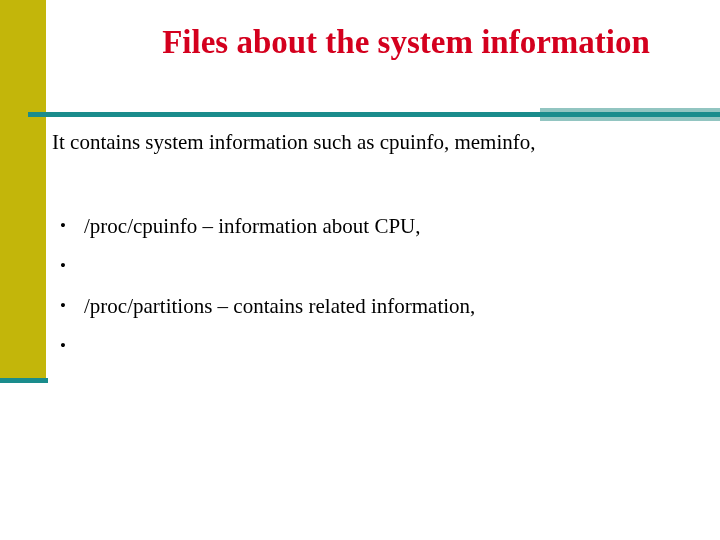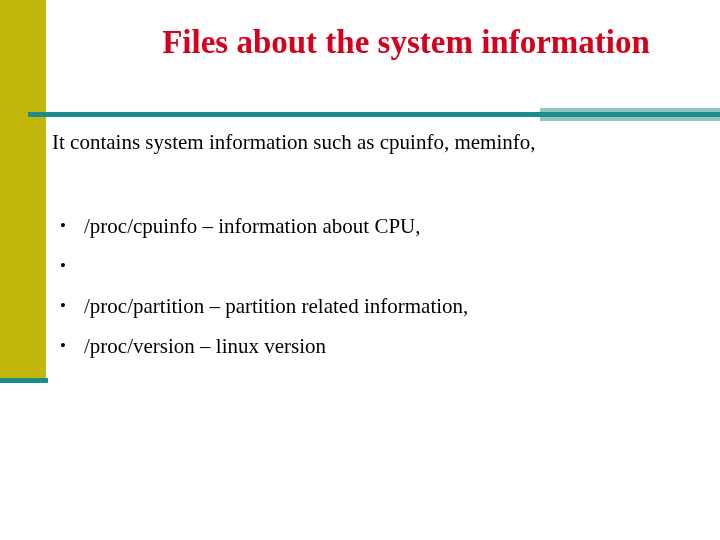--- a/index.html
+++ b/index.html
@@ -151,21 +151,20 @@
   <ul class="bullet-list">
     <li class="bullet-item">
       <span class="bullet-marker">•</span>
       <span class="bullet-text">/proc/cpuinfo – information about CPU,</span>
     </li>
     <li class="bullet-item">
       <span class="bullet-marker">•</span>
     </li>
     <li class="bullet-item">
       <span class="bullet-marker">•</span>
-      <span class="bullet-text">/proc/partition – partition related information,</span>
+      <span class="bullet-text">/proc/partitions – contains related information,</span>
     </li>
     <li class="bullet-item">
       <span class="bullet-marker">•</span>
-      <span class="bullet-text">/proc/version – linux version</span>
     </li>
   </ul>
 
 </div>
 
 </body></html>

